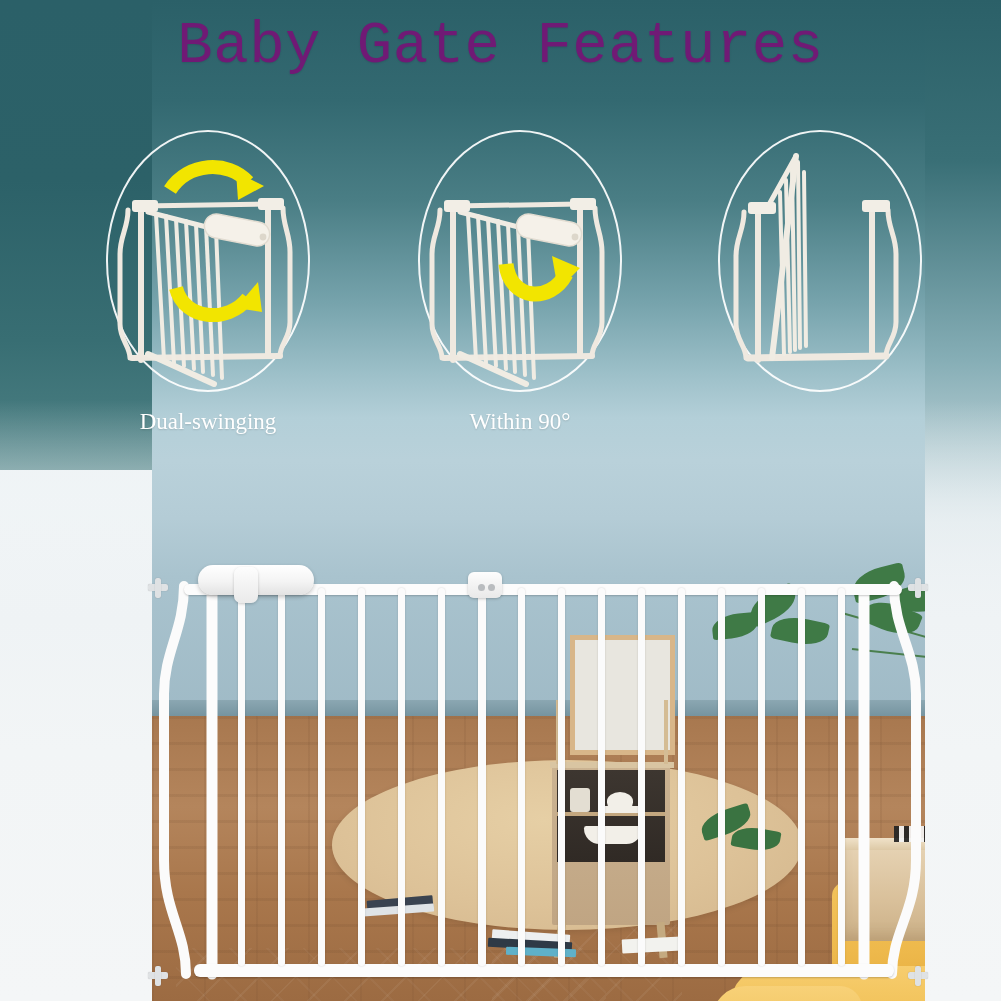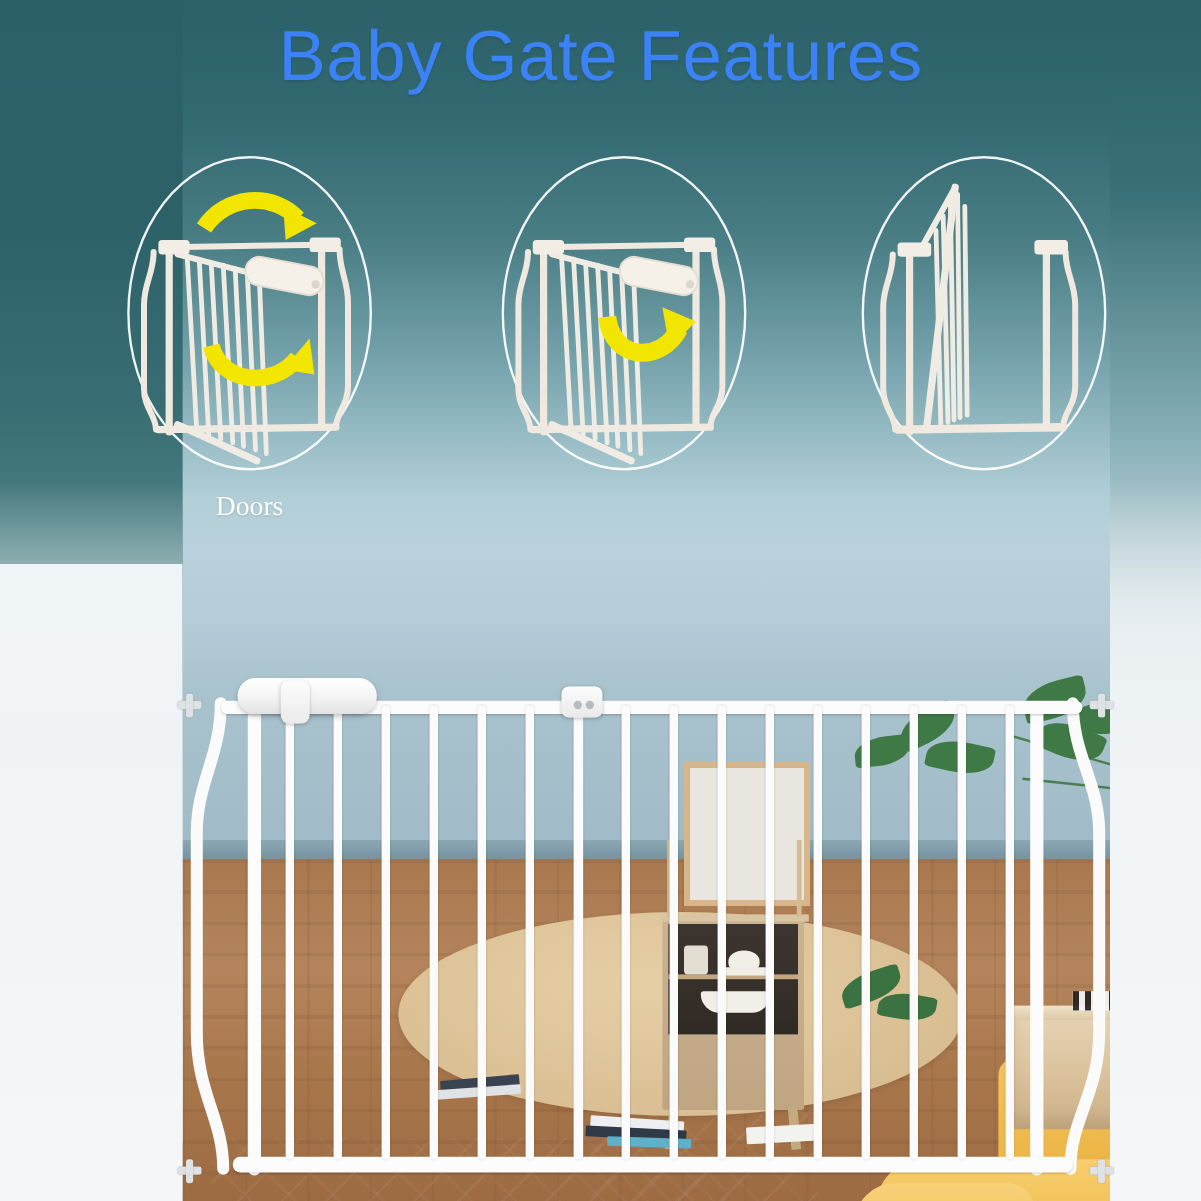--- a/index.html
+++ b/index.html
@@ -36,23 +36,23 @@
        #f2f5f6 75%,
        #f4f6f7 100%);
     pointer-events:none;
   }
   .side-band.left{left:0;width:152px;}
   .side-band.right{left:925px;width:76px;}
 
   
   .title{
     position:absolute;left:0;top:12px;width:1001px;
-    text-align:center;color:#3b82f6;
+    text-align:center;color:#701a75;
     font-size:59px;line-height:70px;letter-spacing:.5px;
-    font-family:Liberation Sans, sans-serif;
+    font-family:Liberation Mono, monospace;
     text-shadow:0 1px 2px rgba(0,0,0,.10);
   }
 
   
   .features{position:absolute;left:0;top:118px;width:1001px;height:340px;}
   .feature{position:absolute;top:0;width:276px;}
   .feature .ring{
     position:relative;width:200px;height:258px;margin:12px auto 0;
     border:2px solid rgba(255,255,255,.92);
     border-radius:50%;
@@ -463,21 +463,21 @@
           <rect x="150" y="66" width="26" height="12" rx="3" fill="#f2eee6"></rect>
 
           <path d="M62 58 C80 30, 120 28, 140 50" fill="none" stroke="#f2e500" stroke-width="14" stroke-linecap="butt"></path>
           <polygon points="128,40 156,54 130,68" fill="#f2e500"></polygon>
 
           <path d="M68 156 C76 188, 120 192, 140 166" fill="none" stroke="#f2e500" stroke-width="14" stroke-linecap="butt"></path>
           <polygon points="128,176 150,150 154,180" fill="#f2e500"></polygon>
         </svg>
       </div>
       <div class="caption">
-        <div>Doors</div>
+        <div>Dual-swinging</div>
       </div>
     </div>
 
     <div class="feature" style="left:382px;">
       <div class="ring">
         <svg class="art" viewBox="0 0 200 258">
           <g stroke="#efe9e0" fill="none" stroke-linecap="round">
             <path d="M20 78 C20 96, 12 104, 12 122 L12 192 C12 208, 22 214, 22 226" stroke-width="5"></path>
             <path d="M33 74 L33 228" stroke-width="6"></path>
             <path d="M175 76 C175 94, 182 102, 182 120 L182 190 C182 206, 172 212, 172 224" stroke-width="5"></path>
@@ -501,20 +501,21 @@
             <circle cx="155" cy="105" r="3.4" fill="#ddd7cb"></circle>
           </g>
           <rect x="24" y="68" width="26" height="12" rx="3" fill="#f2eee6"></rect>
           <rect x="150" y="66" width="26" height="12" rx="3" fill="#f2eee6"></rect>
 
           <path d="M86 132 C90 168, 130 172, 146 142" fill="none" stroke="#f2e500" stroke-width="15" stroke-linecap="butt"></path>
           <polygon points="132,124 160,136 138,158" fill="#f2e500"></polygon>
         </svg>
       </div>
       <div class="caption">
+        <div>Within 90°</div>
       </div>
     </div>
 
     <div class="feature" style="left:682px;">
       <div class="ring">
         <svg class="art" viewBox="0 0 200 258">
           <g stroke="#efe9e0" fill="none" stroke-linecap="round">
 
             <path d="M24 80 C24 98, 16 106, 16 124 L16 192 C16 208, 26 214, 26 226" stroke-width="5"></path>
             <path d="M38 76 L38 228" stroke-width="6"></path>

